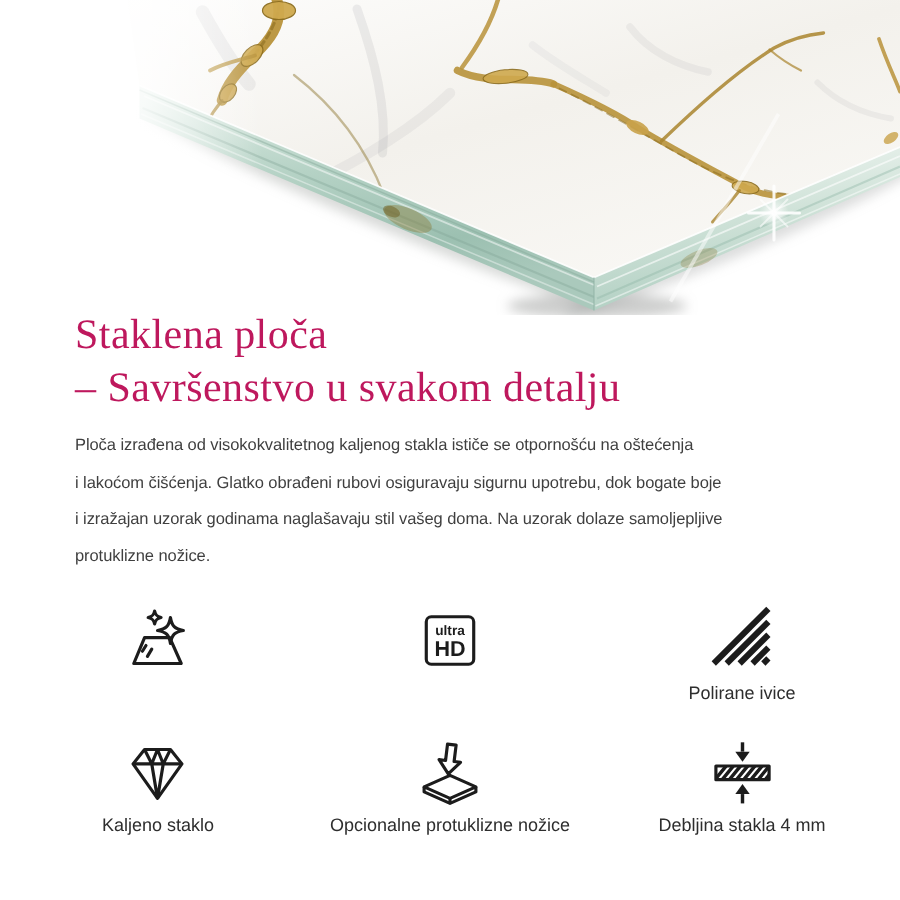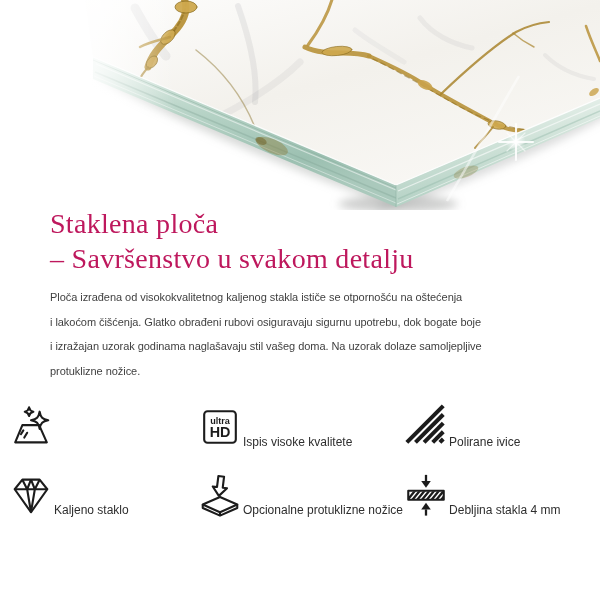--- a/index.html
+++ b/index.html
@@ -16,21 +16,21 @@
   }
   .desc{
     position:absolute;left:50px;top:285px;
     font-size:11px;line-height:24.5px;color:#3f3f3f;letter-spacing:-.05px;
   }
   .desc div{white-space:nowrap;}
   .features{
     position:absolute;left:8px;top:404px;width:584px;
     display:grid;grid-template-columns:repeat(3,1fr);row-gap:22px;
   }
-  .feature{display:flex;flex-direction:row;align-items:flex-end;}
+  .feature{display:flex;flex-direction:column;align-items:center;}
   .icon-box{height:46px;display:flex;align-items:center;justify-content:center;}
   .feature .label{
     margin-top:5px;font-size:12px;line-height:15px;color:#2e2e2e;
     text-align:center;white-space:nowrap;
   }
   .ic{stroke:#1c1c1c;fill:none;stroke-width:2.2;stroke-linejoin:round;}
   .ic-text{fill:#1c1c1c;stroke:none;font-family:"Liberation Sans","DejaVu Sans",sans-serif;}
 </style>
 </head>
 <body>
@@ -174,21 +174,20 @@
   </div>
 
   <div class="feature">
     <div class="icon-box">
       <svg width="46" height="46" viewBox="0 0 48 48">
         <rect class="ic" x="7.5" y="7.5" width="33" height="33" rx="3.5" stroke-width="2.6"></rect>
         <text class="ic-text" x="24" y="20.5" text-anchor="middle" font-size="9.5" font-weight="600">ultra</text>
         <text class="ic-text" x="24" y="34.5" text-anchor="middle" font-size="15" font-weight="800">HD</text>
       </svg>
     </div>
-    <span class="label">Ispis visoke kvalitete</span>
   </div>
 
   <div class="feature">
     <div class="icon-box">
       <svg width="46" height="46" viewBox="0 0 48 48">
         <g stroke="#1c1c1c" stroke-width="4.2">
           <path d="M4,40 L42,2"></path>
           <path d="M13,40 L42,11"></path>
           <path d="M22,40 L42,20"></path>
           <path d="M31,40 L42,29"></path>

